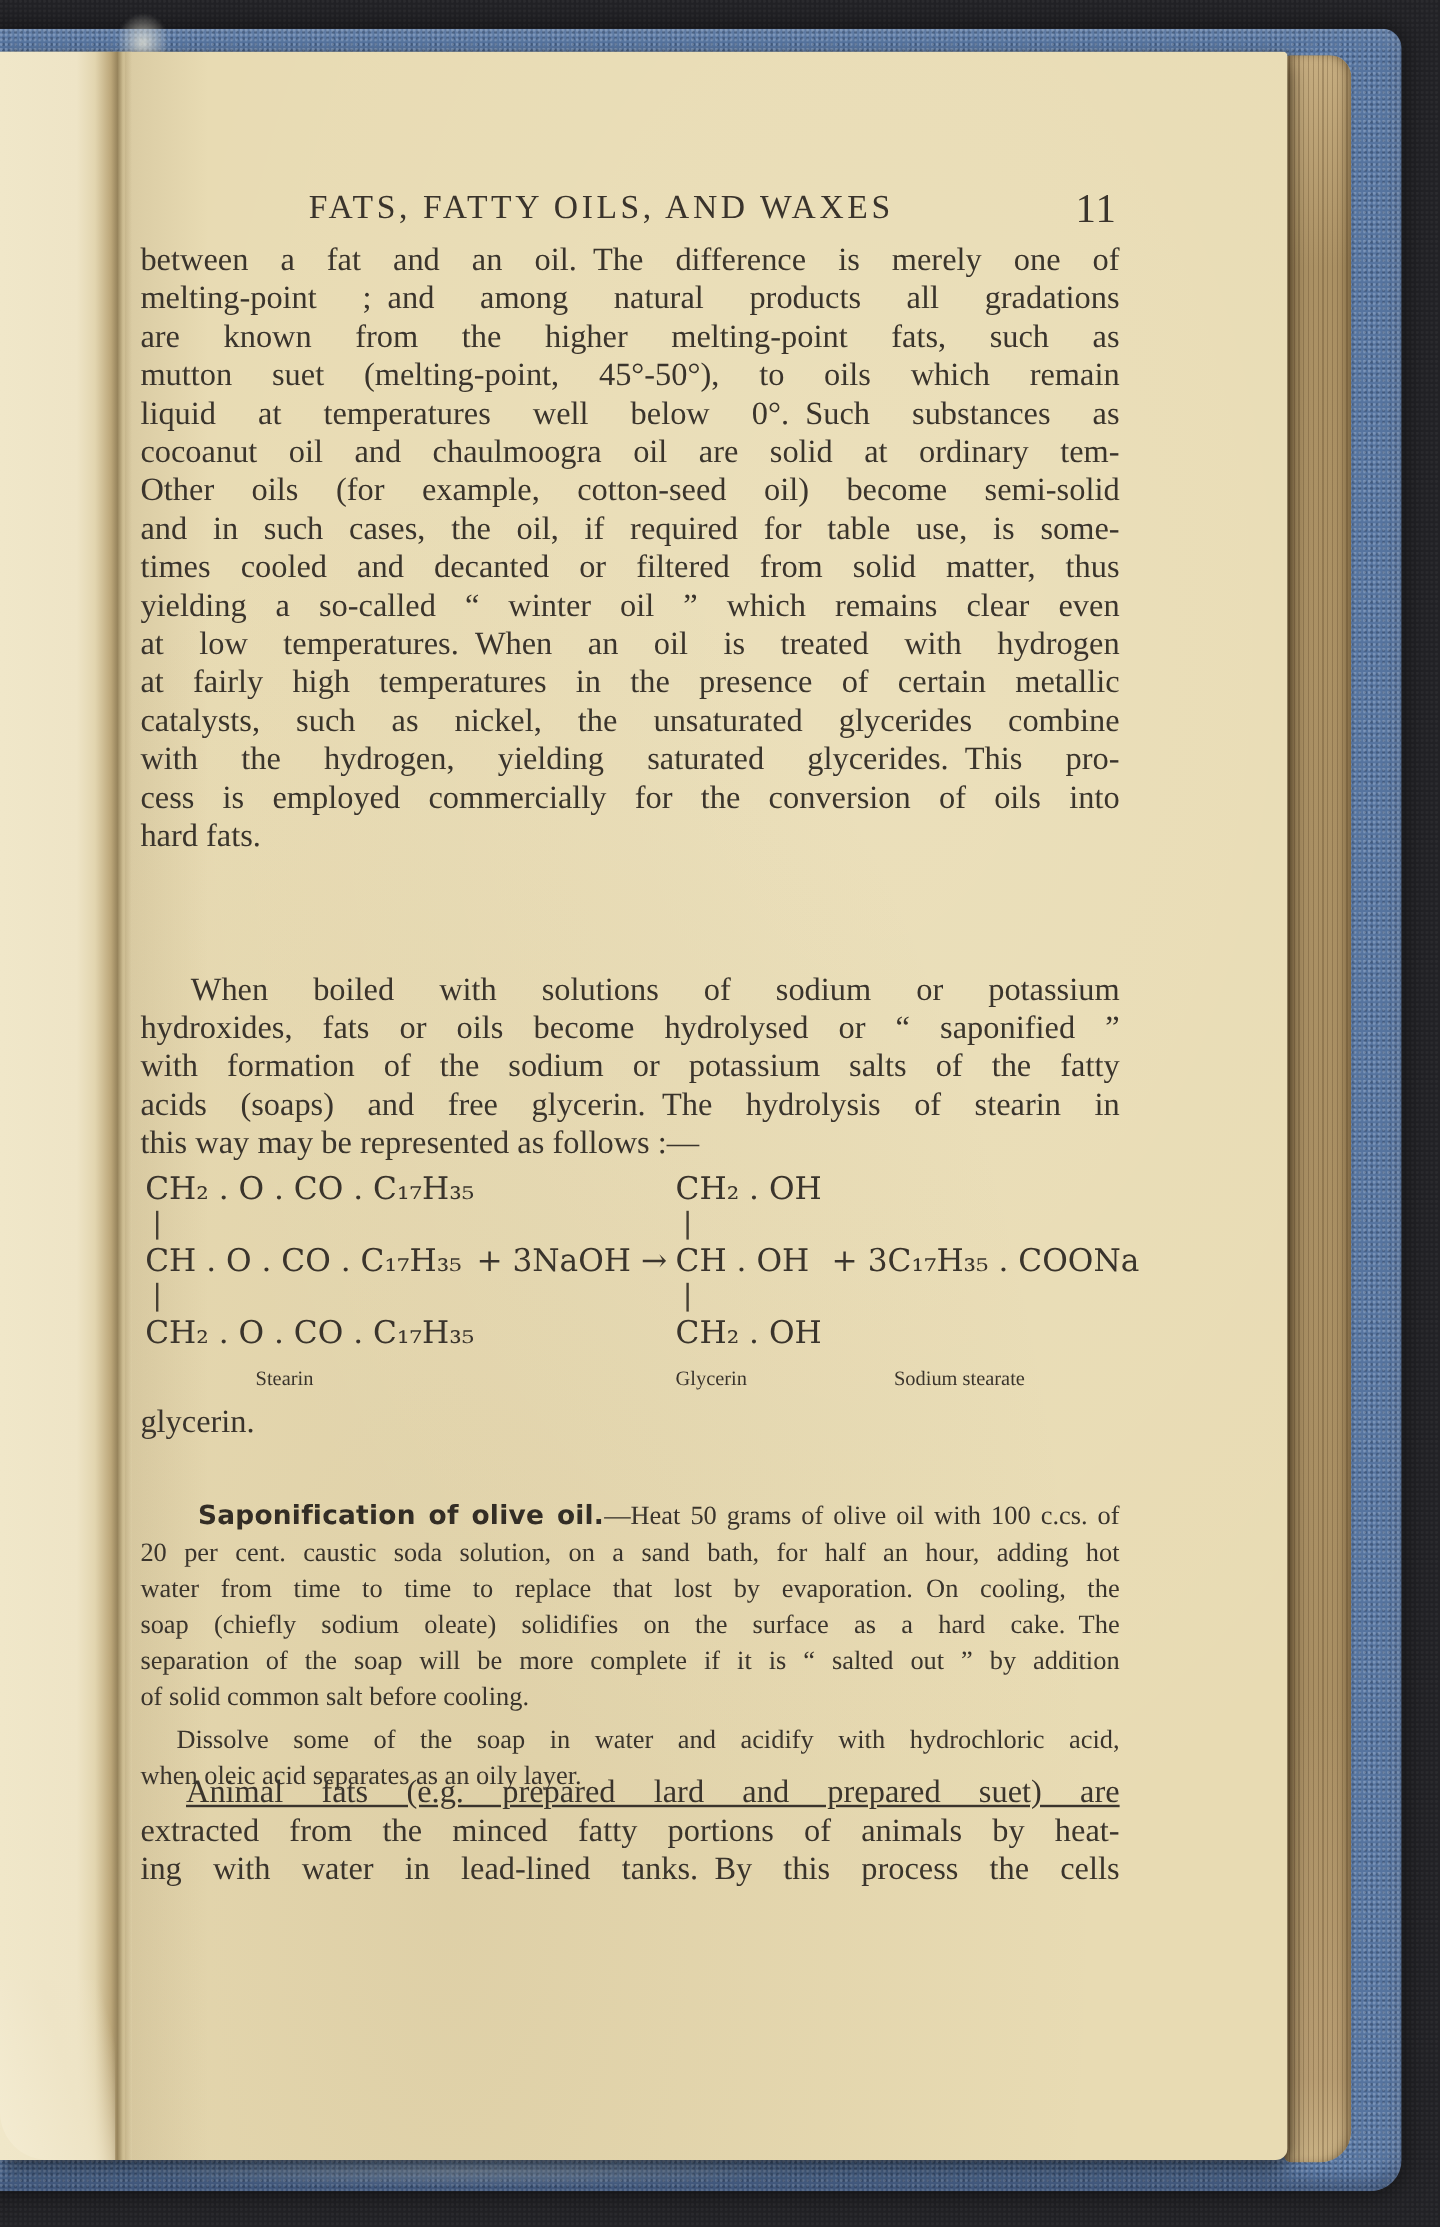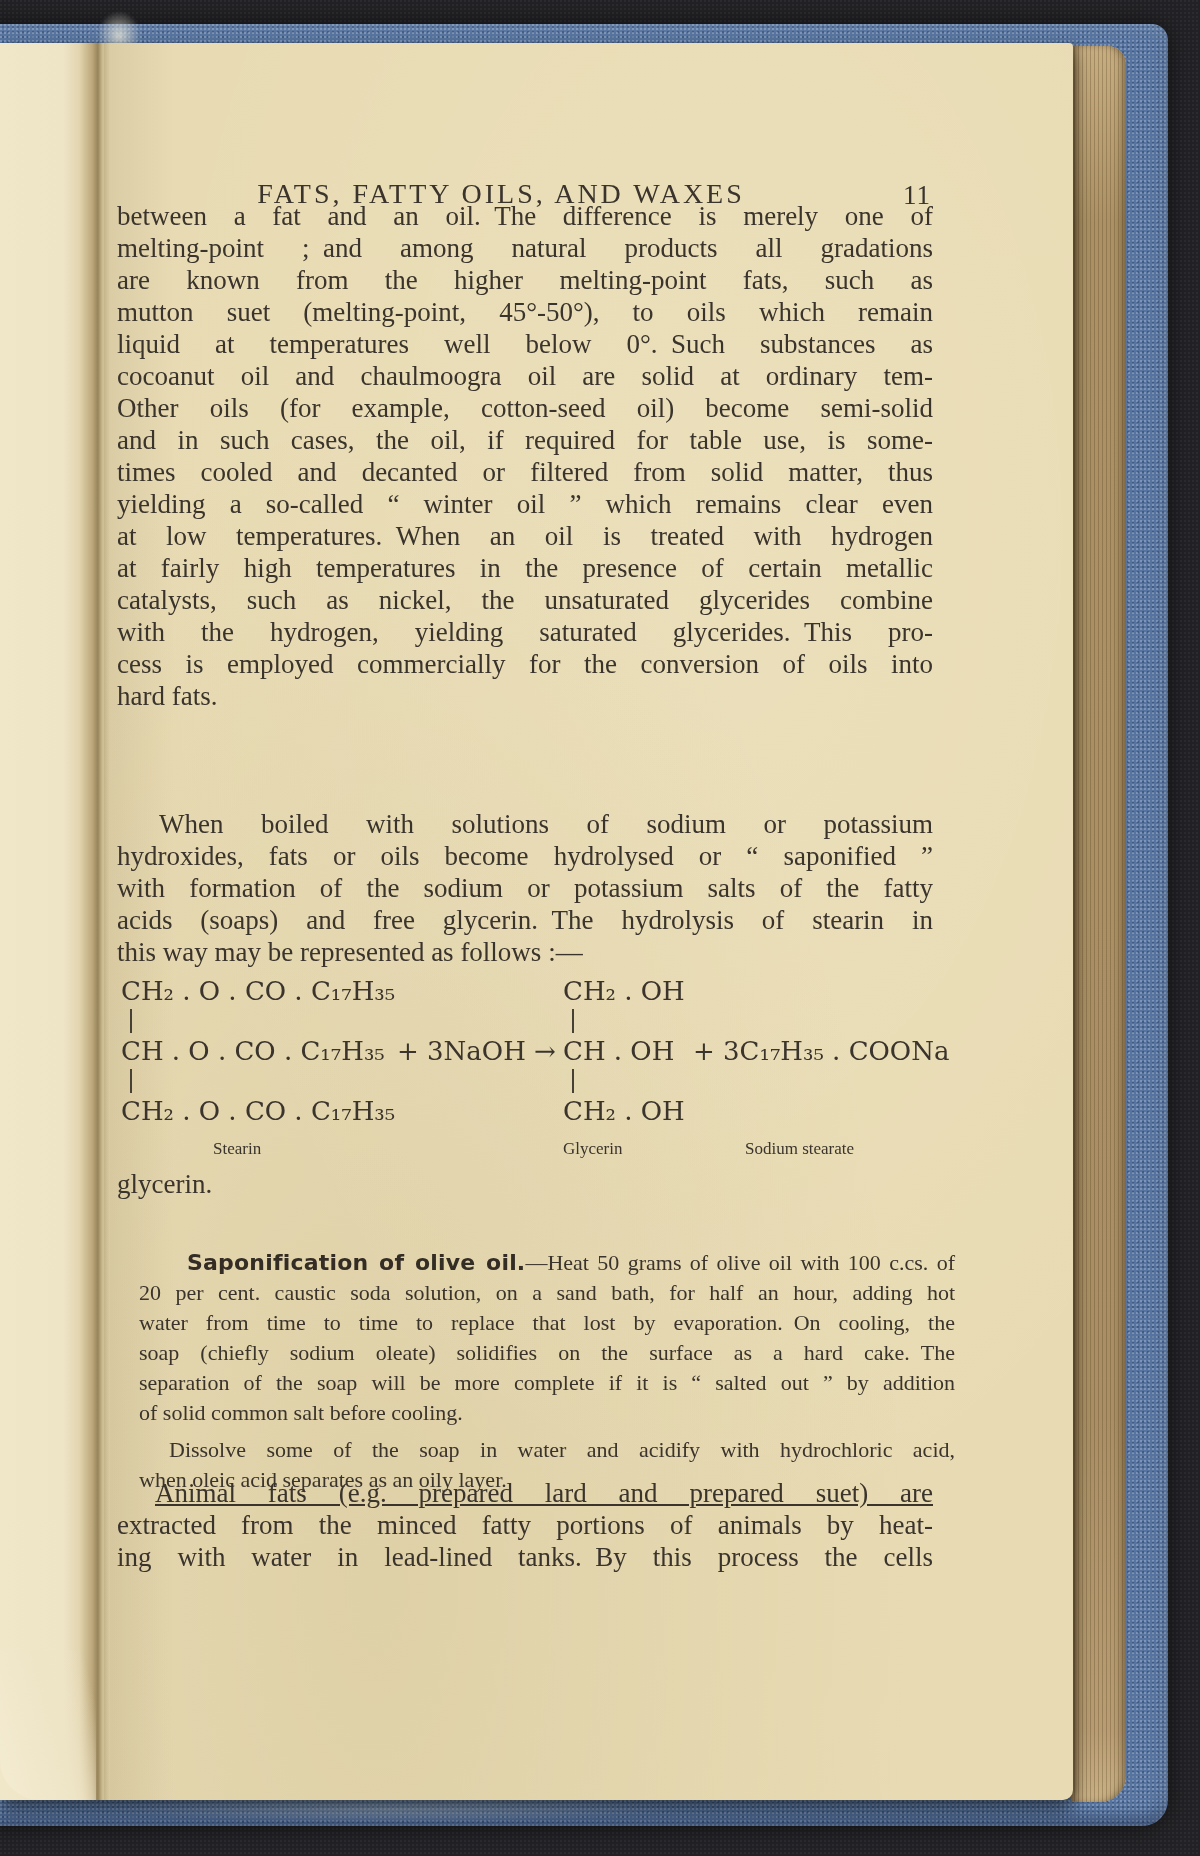--- a/index.html
+++ b/index.html
@@ -40,35 +40,35 @@
   .prev-edge{position:absolute;left:0;top:0;width:110px;height:100%;
     background:linear-gradient(90deg,#f0e7c9 0%,#eee4c6 58%,#e2d5af 72%,#bca77a 84%,#97845c 89%,#cbbb90 93%,#e8dbb3 100%);}
   .page-curl{position:absolute;left:0;bottom:0;width:96px;height:150px;
     background:linear-gradient(75deg,#f4ecd2 0%,#eee4c6 55%,rgba(238,228,198,0) 90%);
     border-bottom-left-radius:40px;}
   .gutter-overlay{position:absolute;left:104px;top:0;width:70px;height:100%;
     background:linear-gradient(90deg, rgba(110,85,45,.12), rgba(110,85,45,0));}
   
   .content{position:absolute;left:117px;top:115px;width:816px;color:#3a342c;
     font-size:27px;line-height:32px;}
-  .header-row{position:absolute;top:0;left:0;width:100%;height:36px;margin-top:20px;}
+  .header-row{position:absolute;top:0;left:0;width:100%;height:36px;}
   .title{position:absolute;left:calc(50% - 24px);transform:translateX(-50%);
     letter-spacing:3px;font-size:28px;white-space:nowrap;}
-  .pageno{position:absolute;right:2px;top:1px;font-size:27px;letter-spacing:1px;}
+  .pageno{position:absolute;right:2px;top:1px;font-size:34px;letter-spacing:1px;}
   .block{position:absolute;left:0;width:100%;}
   #para-intro{top:42px;}
   #para-hydrolysis{top:650px;}
   #equation{top:817px;height:192px;}
   #para-manufacture{top:1010px;}
   #expt-sap{top:1090px;}
   #expt-oleic{top:1277px;}
   #para-animal{top:1319px;}
   .line{text-align:justify;text-align-last:justify;}
   .line-end{text-align:center;text-align-last:left;}
-  .small{font-size:22px;line-height:30px;margin-left:22px;}
+  .small{font-size:22px;line-height:30px;}
   .head-line{text-align:justify;text-align-last:justify;text-indent:48px;}
   .expt-head{font-family:"DejaVu Sans","Liberation Sans",sans-serif;font-weight:700;
     font-size:22px;letter-spacing:.2px;color:#332d25;}
   
   .eq{font-family:"DejaVu Serif",serif;font-size:26px;}
   .eq-item{position:absolute;white-space:nowrap;}
   .eq-l1{top:0;left:4px}.eq-l2{top:60px;left:4px}.eq-l3{top:120px;left:4px}
   .eq-reagent{top:60px;left:280px}
   .eq-r1{top:0;left:446px}.eq-r2{top:60px;left:446px}.eq-r3{top:120px;left:446px}
   .eq-product{top:60px;left:576px}

